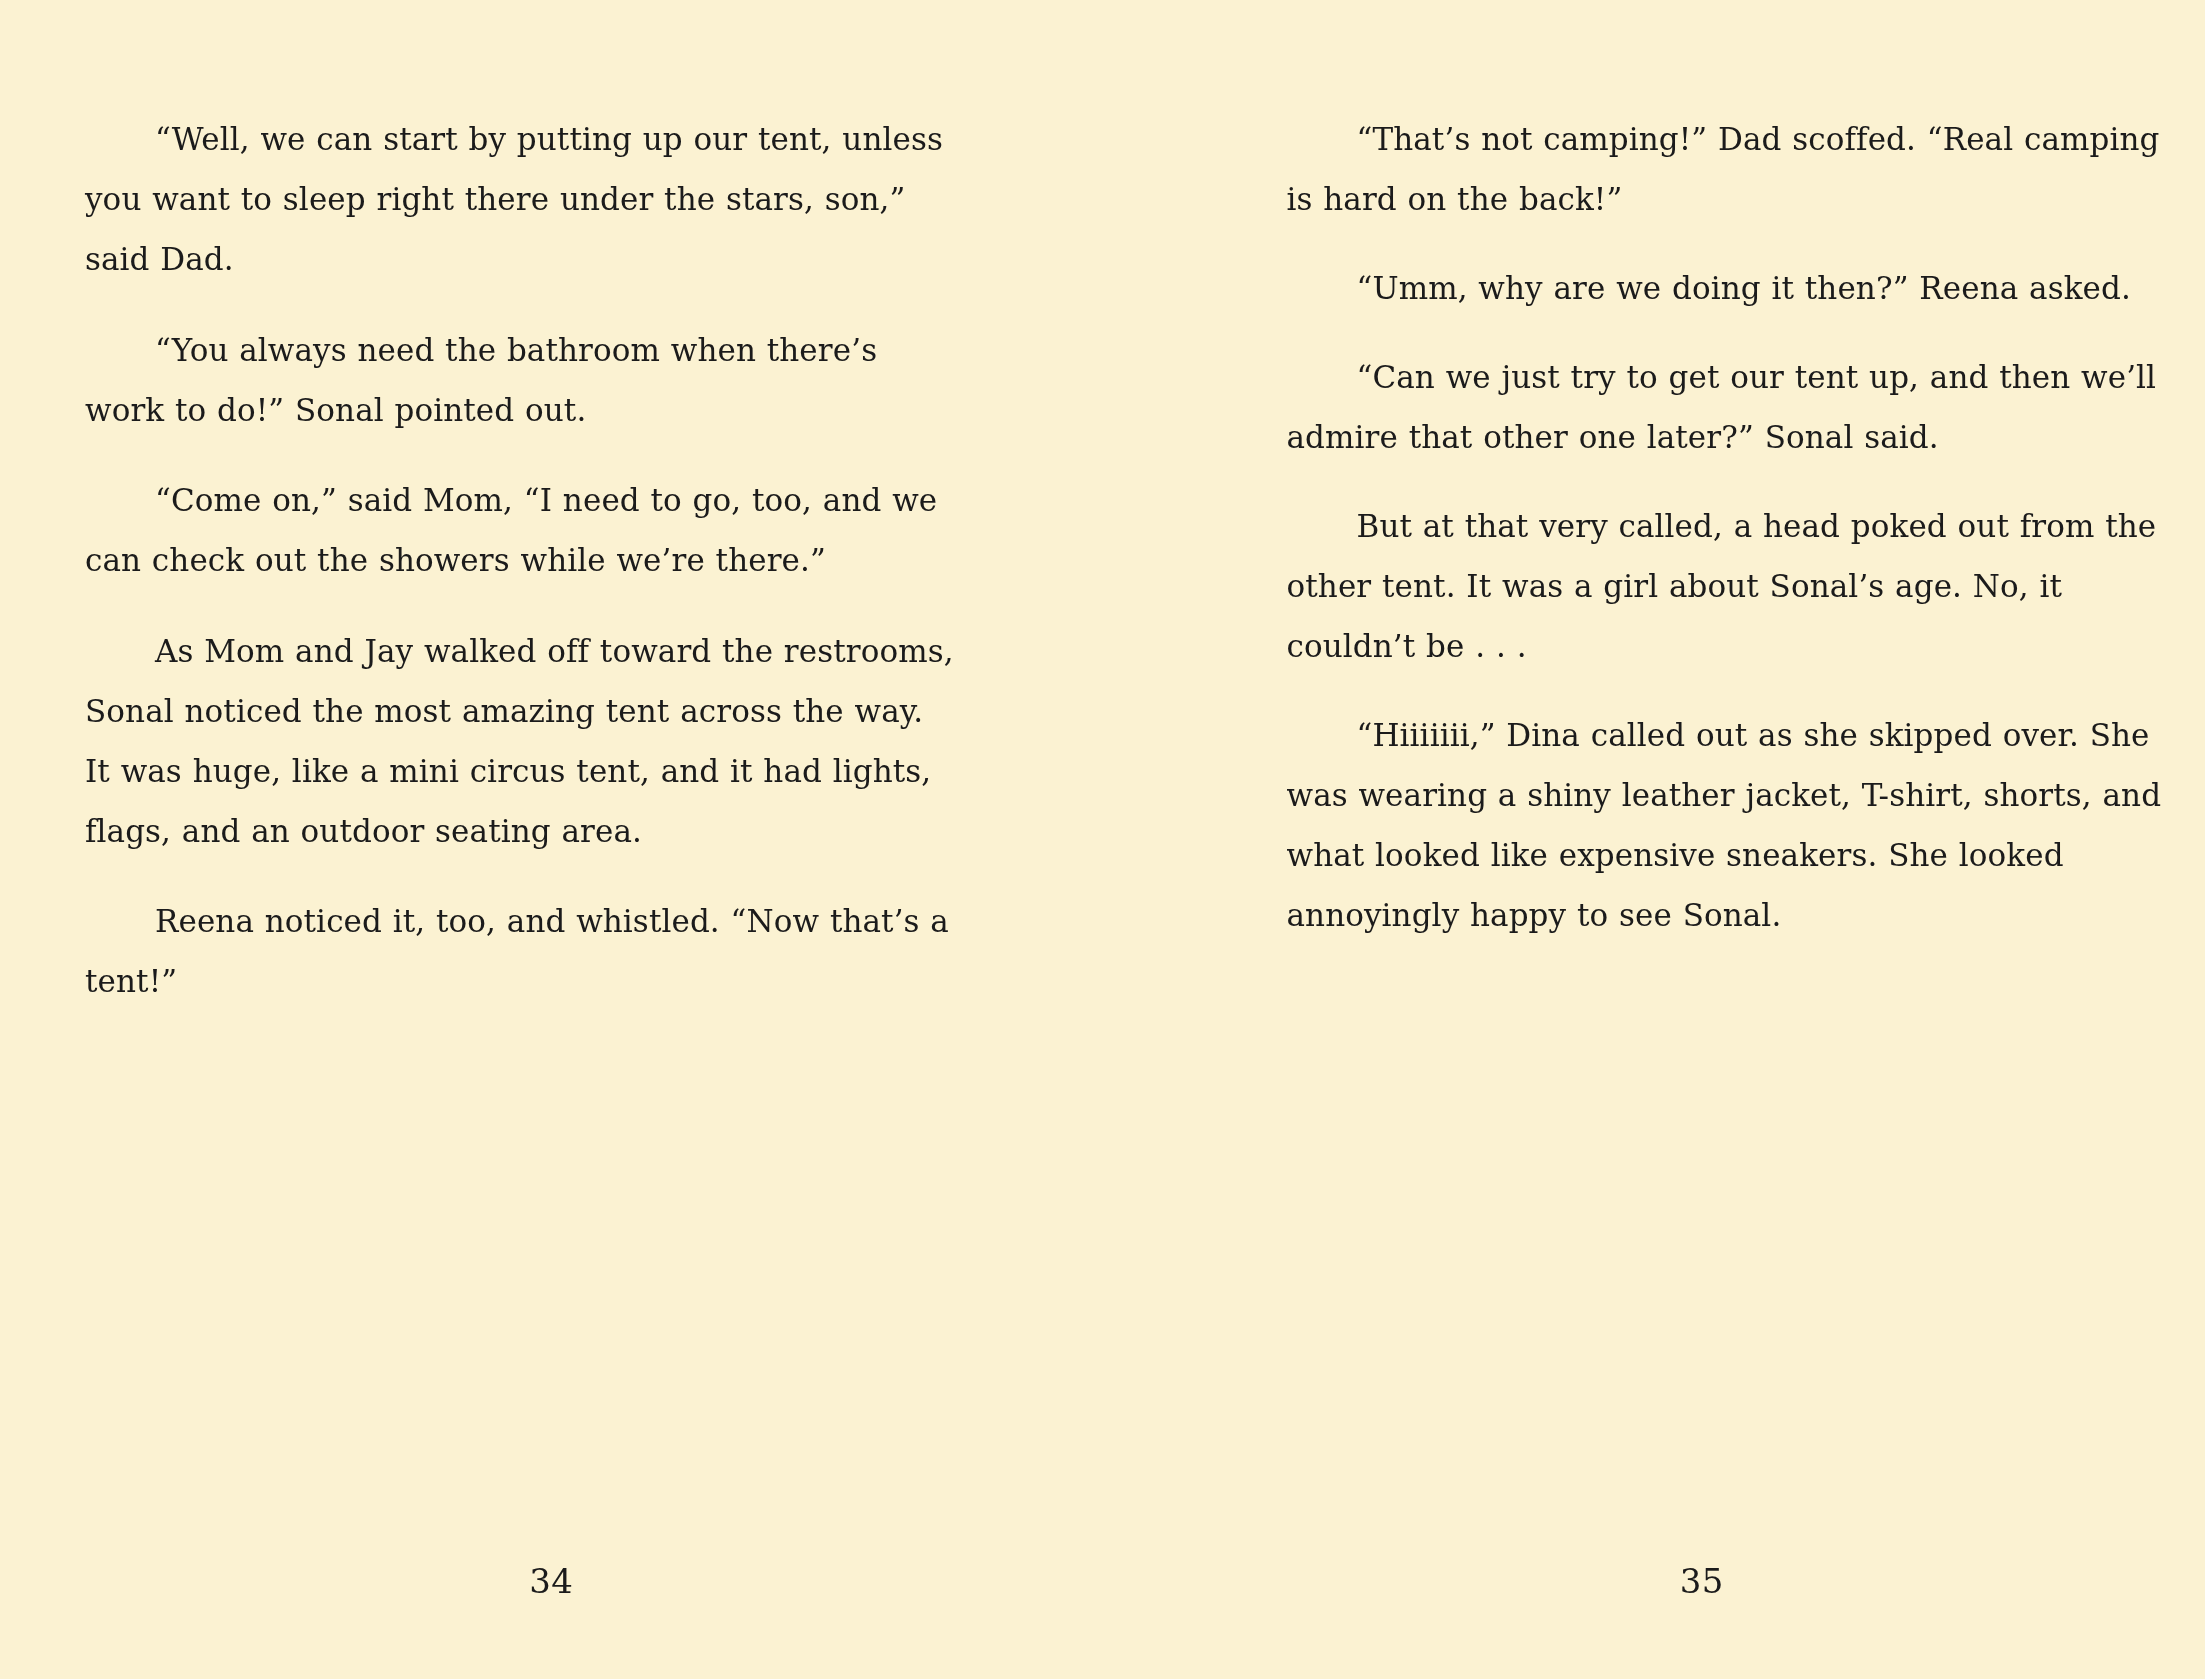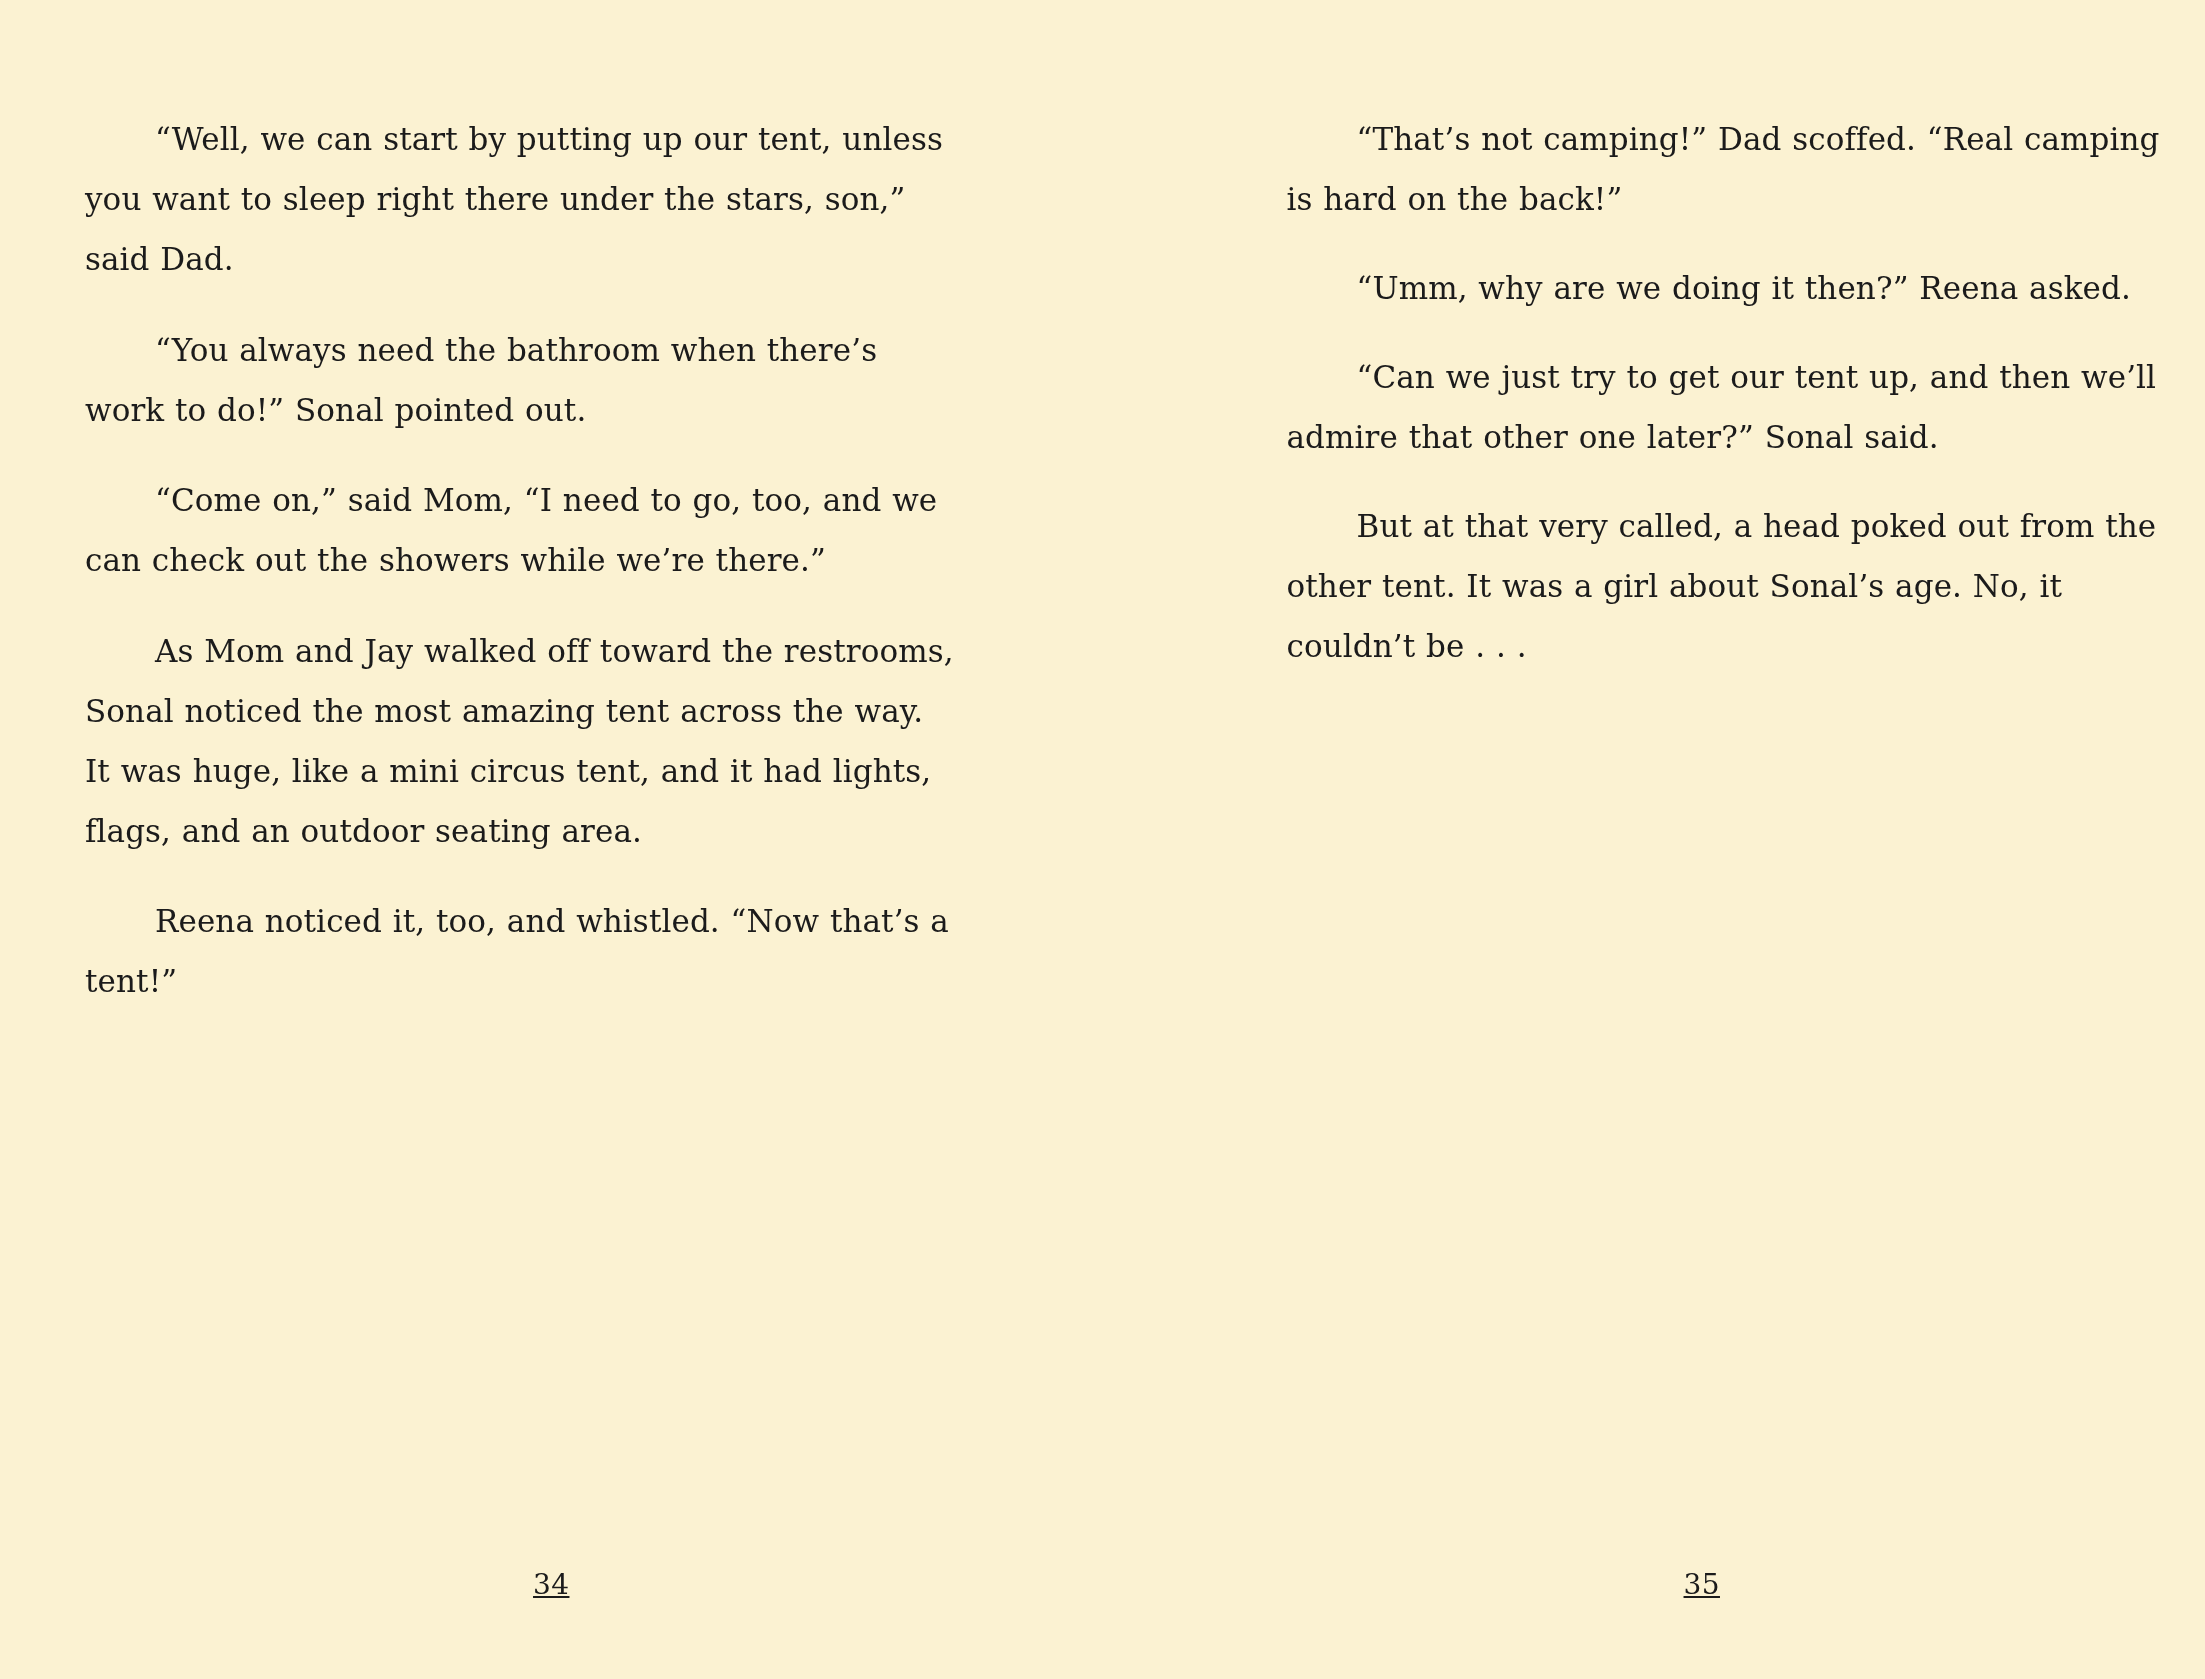--- a/index.html
+++ b/index.html
@@ -44,23 +44,22 @@
   }
   .page-right .body-text p {
     margin-bottom: 29px;
   }
   .folio {
     position: absolute;
     bottom: 78px;
     left: 0;
     width: 100%;
     text-align: center;
-    font-size: 28px;
+    font-size: 34px;
     letter-spacing: 0.4px;
-    text-decoration: underline;
   }
   .page-left .folio {
     padding-right: 64px;
   }
   .page-right .folio {
     padding-right: 38px;
   }
 </style>
 </head>
 <body>
@@ -77,18 +76,19 @@
     </div>
     <div class="folio">34</div>
   </div>
 
   <div class="page page-right">
     <div class="body-text">
       <p>“That’s not camping!” Dad scoffed.  “Real camping is hard on the back!”</p>
       <p>“Umm, why are we doing it then?” Reena asked.</p>
       <p>“Can we just try to get our tent up, and then we’ll admire that other one later?” Sonal said.</p>
       <p>But at that very called, a head poked out from the other tent.   It was a girl about Sonal’s age.  No, it couldn’t be . . .</p>
+      <p>“Hiiiiiii,” Dina called out as she skipped over.  She was wearing a shiny leather jacket, T-shirt, shorts, and what looked like expensive sneakers.  She looked annoyingly happy to see Sonal.</p>
     </div>
     <div class="folio">35</div>
   </div>
 
 </div>
 
 
 </body></html>

